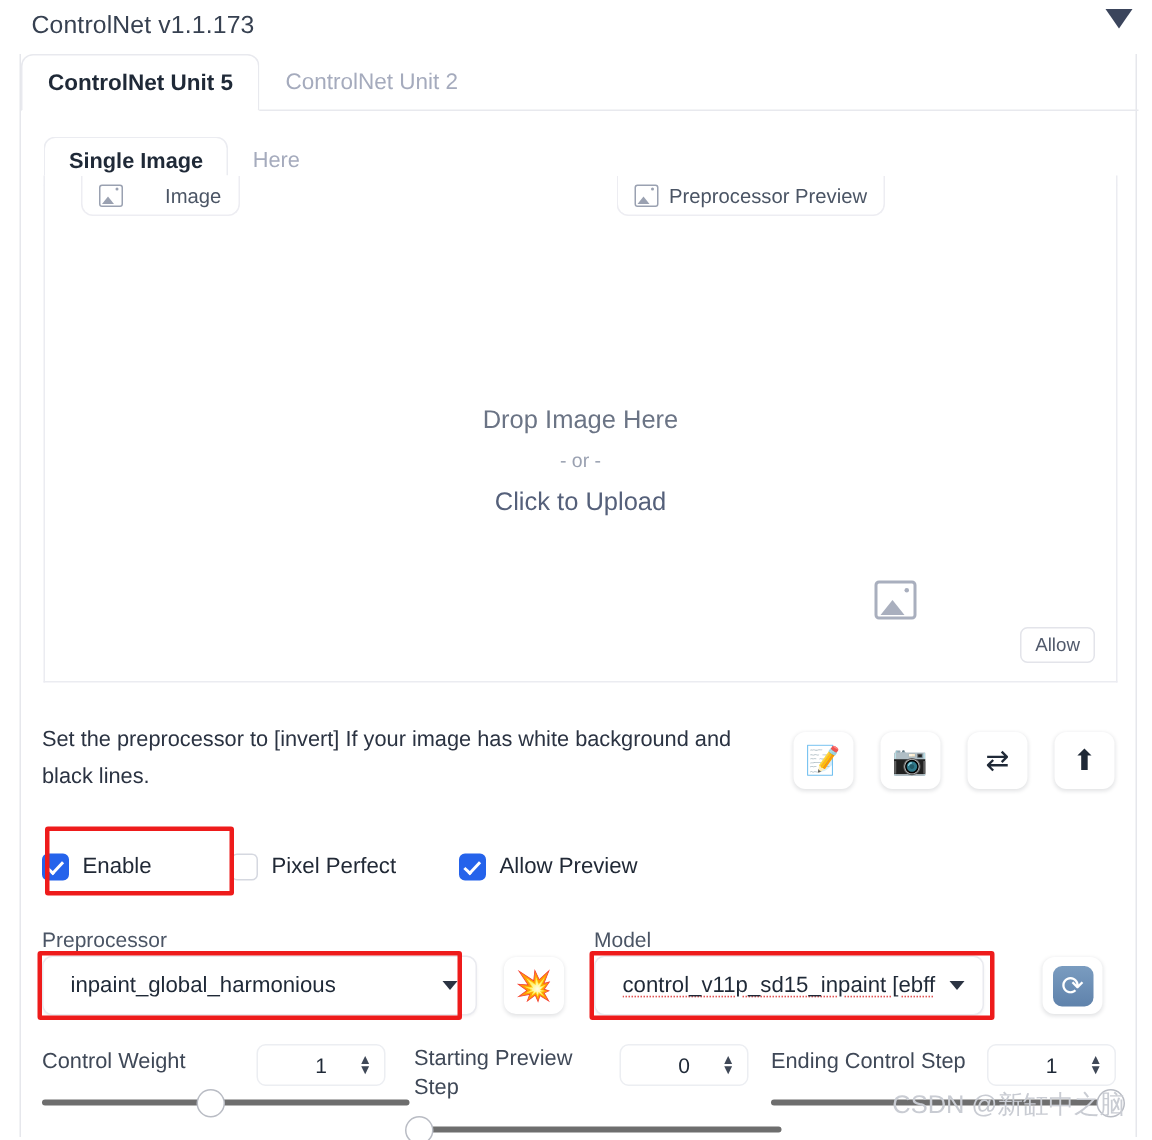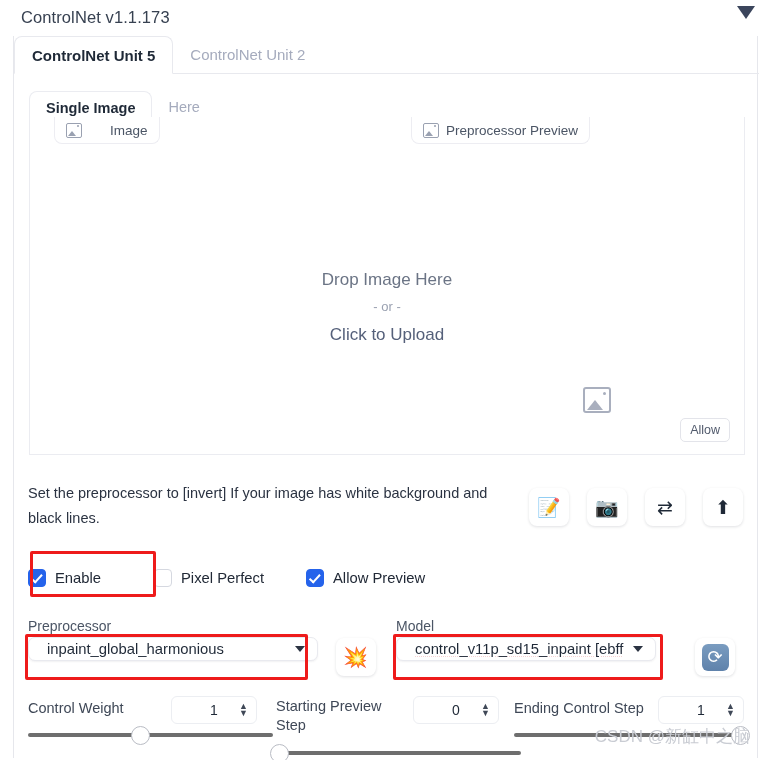--- a/index.html
+++ b/index.html
@@ -322,21 +322,21 @@
   }
 
   
   .field-label {
     position: absolute;
     font-size: 14px;
     color: #4b5565;
   }
   .dd {
     position: absolute;
-    height: 24px;
+    height: 40px;
     border: 1px solid #e9eaef;
     border-radius: 7px;
     background: #fff;
     box-shadow: 0 1px 2px rgba(17,24,39,.06);
     display: flex;
     align-items: center;
     box-sizing: border-box;
     cursor: pointer;
     padding: 0 12px 0 18px;
   }

